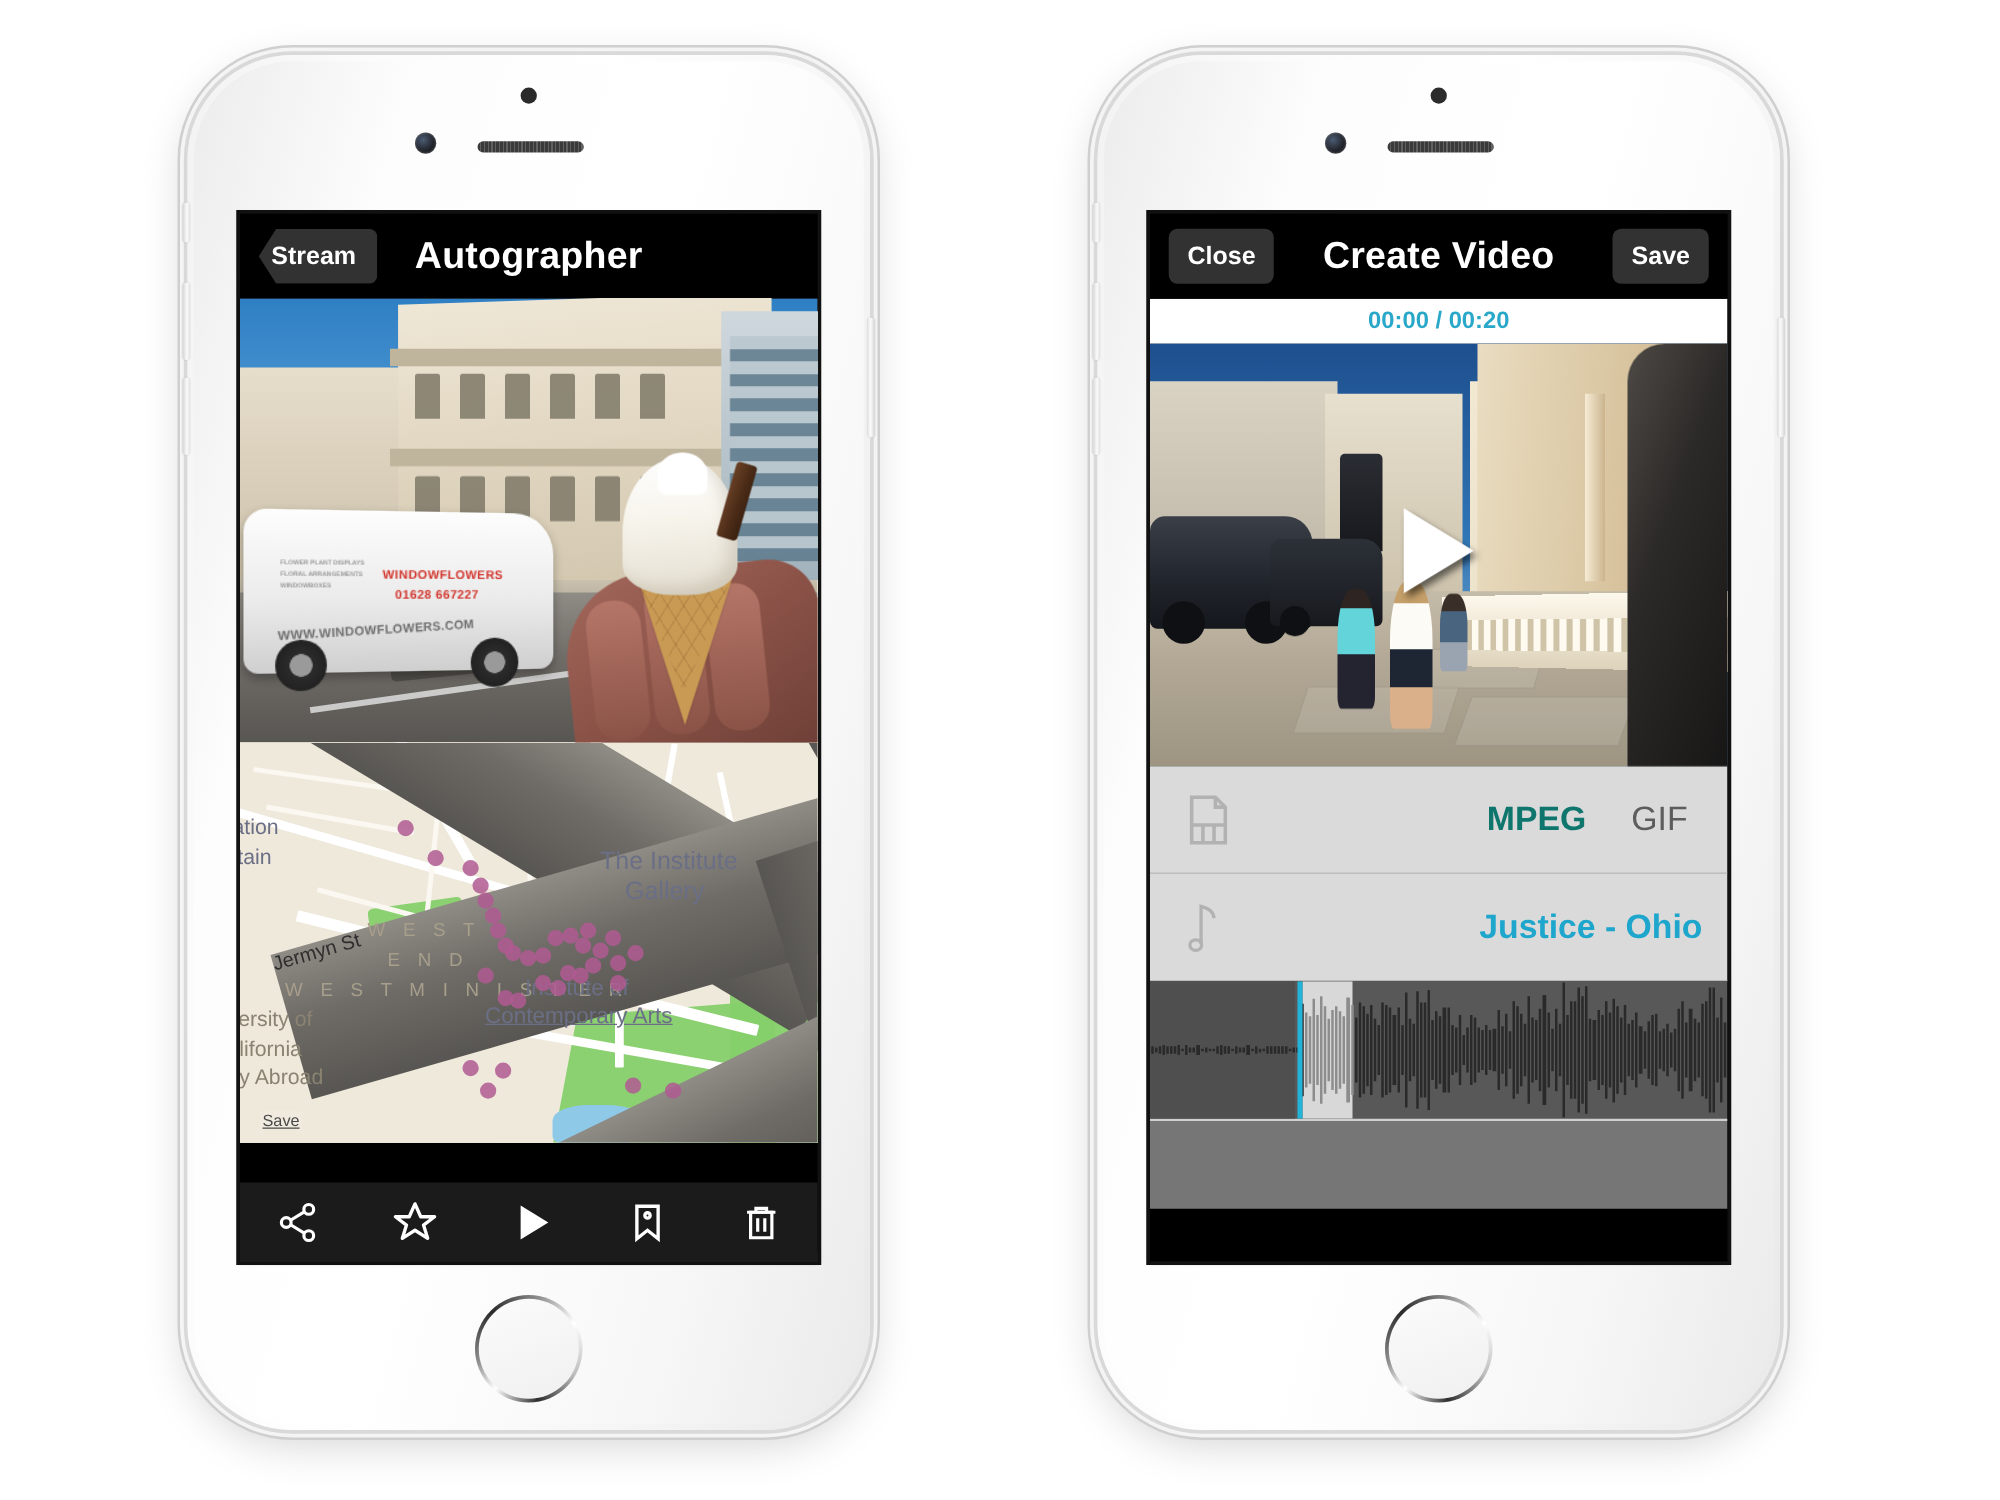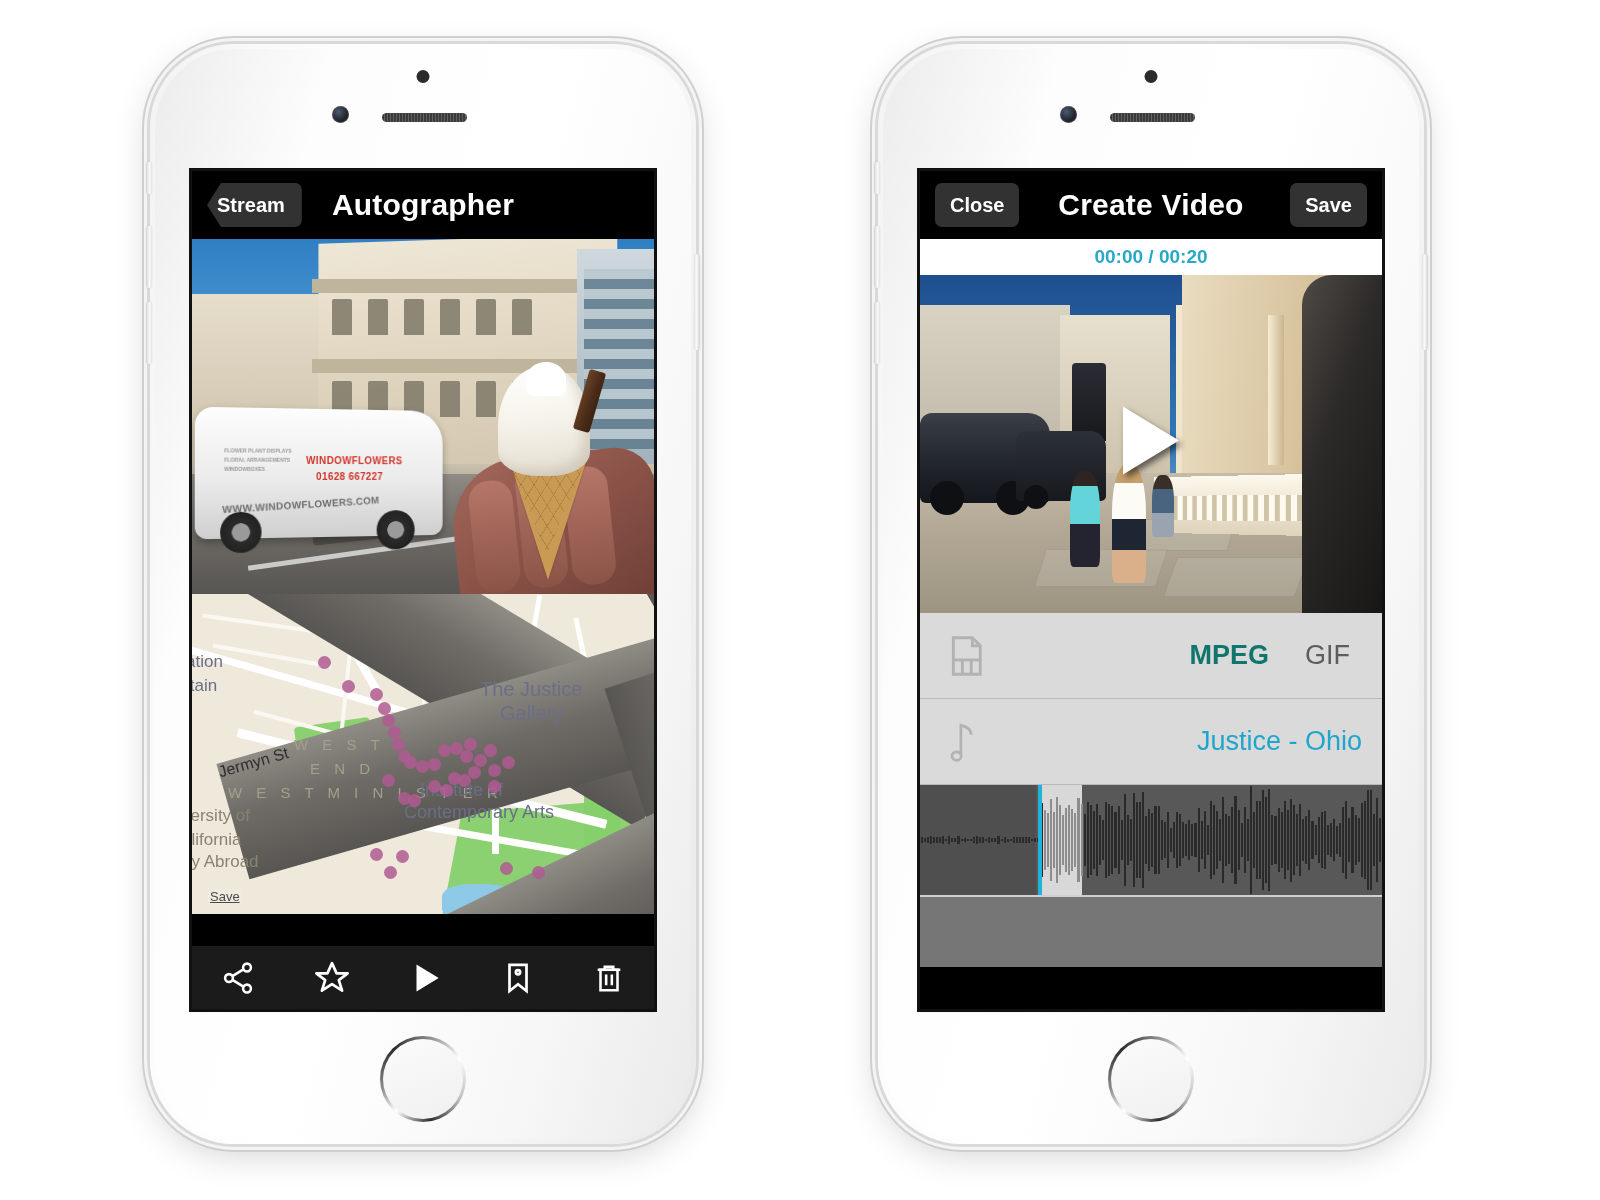--- a/index.html
+++ b/index.html
@@ -365,21 +365,21 @@
   .opt-row {
     position:relative; height:86px; background:#dadada;
     display:flex; align-items:center;
     border-bottom:1px solid #b9b9b9;
     box-sizing:border-box;
   }
   .opt-icon { width:92px; display:flex; align-items:center; justify-content:center; }
   .opt-vals { flex:1; display:flex; align-items:center; justify-content:flex-end; gap:0; padding-right:14px; }
   .opt-val { font-size:27px; color:#5d5d5d; padding:0 18px; font-weight:normal; }
   .opt-val.sel { color:#0f766e; font-weight:bold; }
-  .opt-val.track { font-size:27px; font-weight:normal; color:#1fa6cc; padding-right:6px; }
+  .opt-val.track { font-size:27px; font-weight:bold; color:#1fa6cc; padding-right:6px; }
 
   
   .wave-wrap {
     position:relative; height:110px; background:#585858; overflow:hidden;
     border-bottom:2px solid #cfcfcf;
   }
   .wave-pre { position:absolute; left:0; top:0; width:25%; height:100%; background:#4f4f4f; }
   .wave-sel { position:absolute; left:26.5%; top:0; width:8.5%; height:100%; background:#d8d8d8; }
   .playhead { position:absolute; left:25.5%; top:0; width:4px; height:100%; background:#22b3d8; }
   .wave-bars { position:absolute; inset:0; display:flex; align-items:center; }
@@ -486,27 +486,27 @@
         <div class="mroad thin" style="left:230px; top:100px; width:4px; height:100px;"></div>
         <div class="mroad thin" style="left:352px; top:140px; width:110px; height:4px; transform:rotate(-16deg);"></div>
         <div class="mroad thin" style="left:380px; top:250px; width:90px; height:4px; transform:rotate(-28deg);"></div>
         <div class="mroad" style="left:250px; top:150px; width:110px; height:5px; transform:rotate(6deg);"></div>
 
         <div class="mlabel road" style="left:48px; top:4px; transform:rotate(31deg);">gent St</div>
         <div class="mlabel road" style="left:330px; top:4px; transform:rotate(60deg);">g Cross Rd</div>
         <div class="mlabel" style="left:-6px; top:58px;">ation</div>
         <div class="mlabel" style="left:-6px; top:82px;">itain</div>
         <div class="mlabel road" style="left:32px; top:104px; transform:rotate(-16deg);">Jermyn St</div>
-        <div class="mlabel" style="left:288px; top:84px; font-size:20px;">The Justice</div>
+        <div class="mlabel" style="left:288px; top:84px; font-size:20px;">The Institute</div>
         <div class="mlabel" style="left:308px; top:108px; font-size:20px;">Gallery</div>
         <div class="mlabel area" style="left:102px; top:142px;">W E S T</div>
         <div class="mlabel area" style="left:118px; top:166px;">E N D</div>
         <div class="mlabel area" style="left:36px; top:190px;">W E S T M I N I S T E R</div>
         <div class="mlabel" style="left:228px; top:186px; font-size:18px;">Institute of</div>
-        <div class="mlabel" style="left:212px; top:208px; font-size:18px;">Contemporary Arts</div>
+        <div class="mlabel" style="left:196px; top:208px; font-size:18px;text-decoration:underline;">Contemporary Arts</div>
         <div class="mlabel uni" style="left:-10px; top:212px;">versity of</div>
         <div class="mlabel uni" style="left:-10px; top:236px;">alifornia</div>
         <div class="mlabel uni" style="left:-10px; top:258px;">dy Abroad</div>
         <div class="mlabel road" style="left:310px; top:236px; transform:rotate(72deg);">Horse Gu</div>
         <div class="mlabel road" style="left:112px; top:284px; transform:rotate(-26deg);">e Mall</div>
 
         <div class="mdot" style="left:126px; top:62px;"></div>
         <div class="mdot" style="left:150px; top:86px;"></div>
         <div class="mdot" style="left:178px; top:94px;"></div>
         <div class="mdot" style="left:186px; top:108px;"></div>

